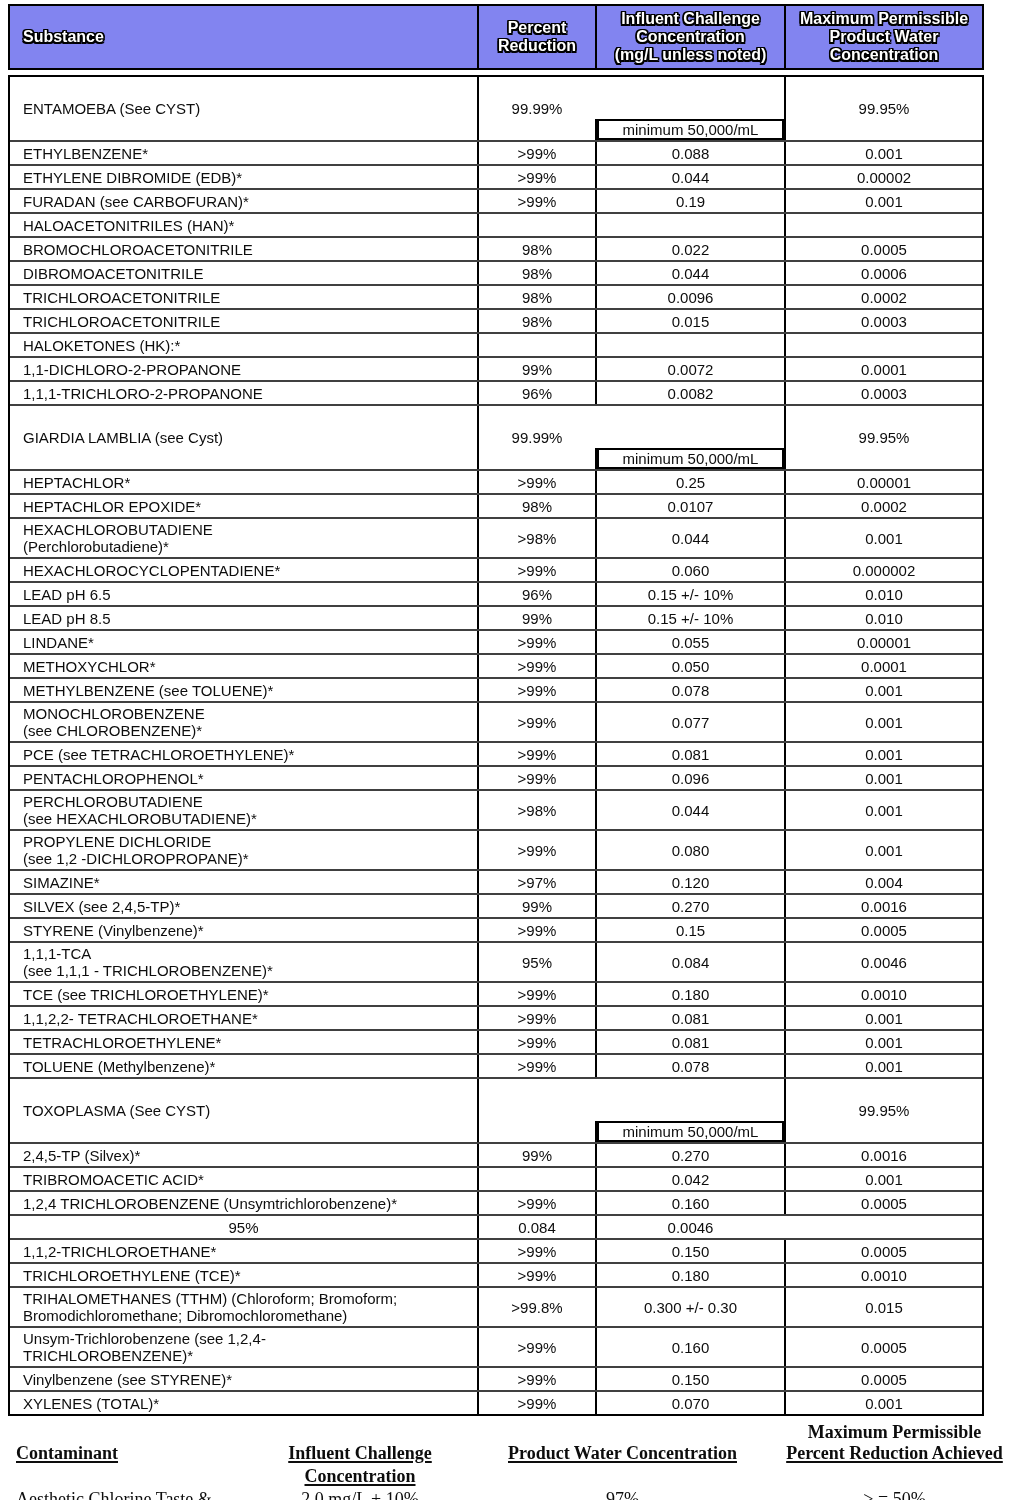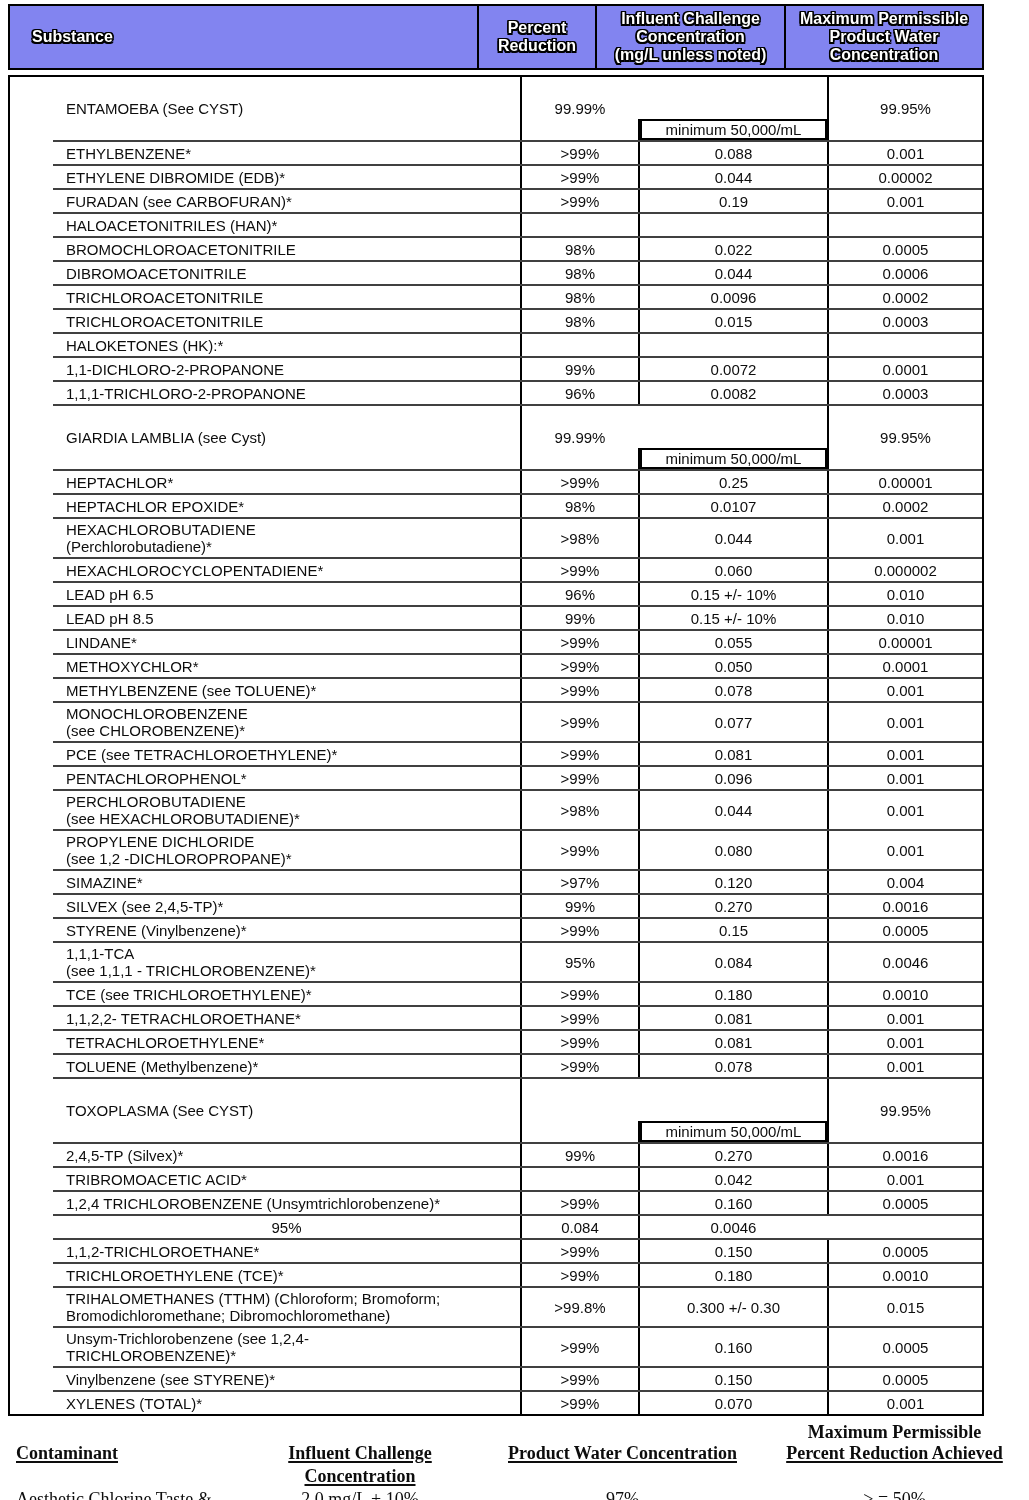--- a/index.html
+++ b/index.html
@@ -15,22 +15,22 @@
   }
   .hcell{
     display:flex;align-items:center;justify-content:center;text-align:center;
     font-weight:bold;font-size:16px;line-height:18px;color:#fff;
     white-space:pre-line;padding:4px 2px;min-height:50px;box-sizing:border-box;
     text-shadow:-1.5px -1.5px 0 #000,1.5px -1.5px 0 #000,-1.5px 1.5px 0 #000,
                  1.5px 1.5px 0 #000,0 -1.5px 0 #000,0 2px 0 #000,
                  -1.5px 0 0 #000,1.5px 0 0 #000;
   }
   .hcell + .hcell{border-left:2px solid #000;}
-  .hcell.first{justify-content:flex-start;text-align:left;padding-left:22px;}
-  .body-box{border:2px solid #000;margin-top:5px;box-sizing:border-box;padding-left:43px;}
+  .hcell.first{justify-content:flex-start;text-align:left;padding-left:13px;}
+  .body-box{border:2px solid #000;margin-top:5px;box-sizing:border-box;}
   .row{min-height:22px;}
   .row + .row{border-top:2px solid #404040;}
   .cell{
     display:flex;align-items:center;justify-content:center;text-align:center;
     font-size:15px;line-height:17px;padding:2px 5px;box-sizing:border-box;
     white-space:pre-line;
   }
   .cell + .cell{border-left:2px solid #000;}
   .cell.substance{justify-content:flex-start;text-align:left;padding-left:13px;}
   .cell.boxed{box-shadow:inset 0 0 0 2px #000;margin-top:42px;}

